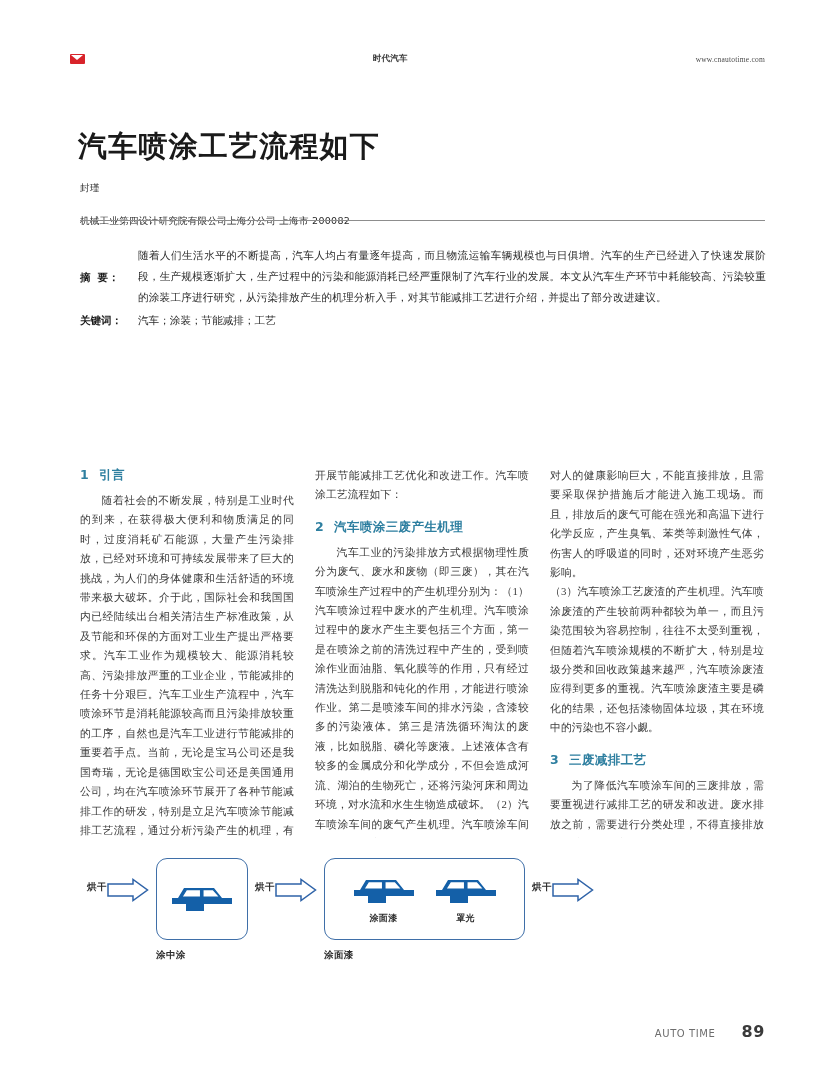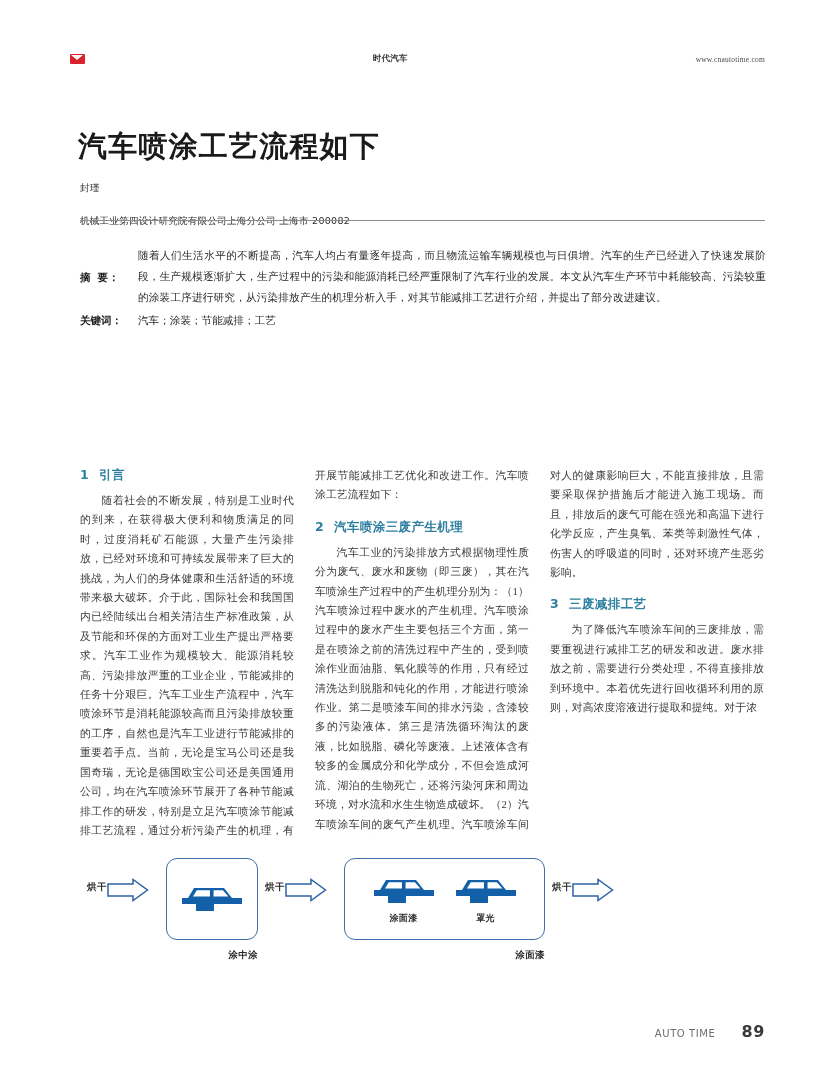--- a/index.html
+++ b/index.html
@@ -206,22 +206,21 @@
   .diagram {
     position: absolute;
     left: 80px; top: 858px;
     width: 686px; height: 130px;
     display: flex;
     align-items: flex-start;
   }
   .stage {
     display: flex;
     flex-direction: column;
-    align-items: flex-end;
-    margin-left: 10px;
+    align-items: flex-start;
   }
   .stage-box {
     border: 1.4px solid #3f6fa8;
     border-radius: 11px;
     background: #ffffff;
     box-sizing: border-box;
     display: flex;
     align-items: center;
     justify-content: center;
     gap: 18px;
@@ -327,20 +326,21 @@
     <div class="col">
       <p class="body">开展节能减排工艺优化和改进工作。汽车喷涂工艺流程如下：</p>
       <h2 class="sect-h inner">
         <span class="num">2</span><span>汽车喷涂三废产生机理</span>
       </h2>
       <p class="body indent">汽车工业的污染排放方式根据物理性质分为废气、废水和废物（即三废），其在汽车喷涂生产过程中的产生机理分别为：（1）汽车喷涂过程中废水的产生机理。汽车喷涂过程中的废水产生主要包括三个方面，第一是在喷涂之前的清洗过程中产生的，受到喷涂作业面油脂、氧化膜等的作用，只有经过清洗达到脱脂和钝化的作用，才能进行喷涂作业。第二是喷漆车间的排水污染，含漆较多的污染液体。第三是清洗循环淘汰的废液，比如脱脂、磷化等废液。上述液体含有较多的金属成分和化学成分，不但会造成河流、湖泊的生物死亡，还将污染河床和周边环境，对水流和水生生物造成破坏。（2）汽车喷涂车间的废气产生机理。汽车喷涂车间的废气排放主要是油漆成分的挥发物质和气化物质，</p>
     </div>
 
     <div class="col">
       <p class="body">对人的健康影响巨大，不能直接排放，且需要采取保护措施后才能进入施工现场。而且，排放后的废气可能在强光和高温下进行化学反应，产生臭氧、苯类等刺激性气体，伤害人的呼吸道的同时，还对环境产生恶劣影响。</p>
+      <p class="body">（3）汽车喷涂工艺废渣的产生机理。汽车喷涂废渣的产生较前两种都较为单一，而且污染范围较为容易控制，往往不太受到重视，但随着汽车喷涂规模的不断扩大，特别是垃圾分类和回收政策越来越严，汽车喷涂废渣应得到更多的重视。汽车喷涂废渣主要是磷化的结果，还包括漆物固体垃圾，其在环境中的污染也不容小觑。</p>
       <h2 class="sect-h inner">
         <span class="num">3</span><span>三废减排工艺</span>
       </h2>
       <p class="body indent">为了降低汽车喷涂车间的三废排放，需要重视进行减排工艺的研发和改进。废水排放之前，需要进行分类处理，不得直接排放到环境中。本着优先进行回收循环利用的原则，对高浓度溶液进行提取和提纯。对于浓</p>
     </div>
 
   </div>
 
   <div class="diagram">
 

